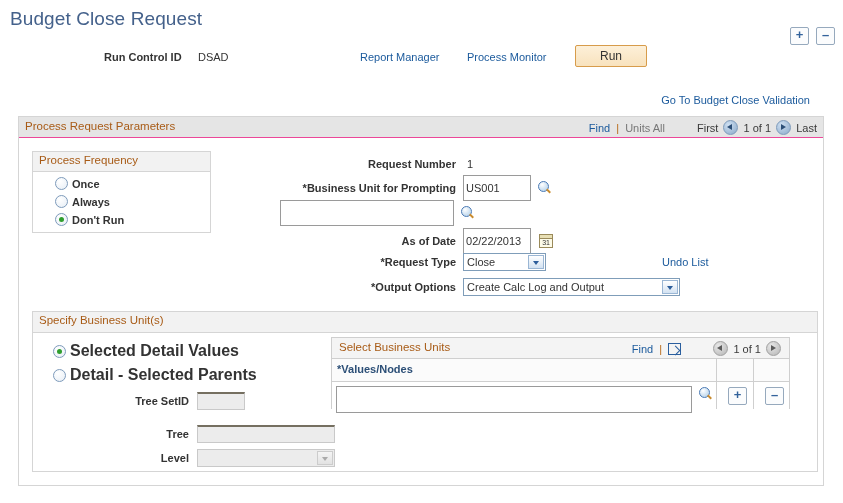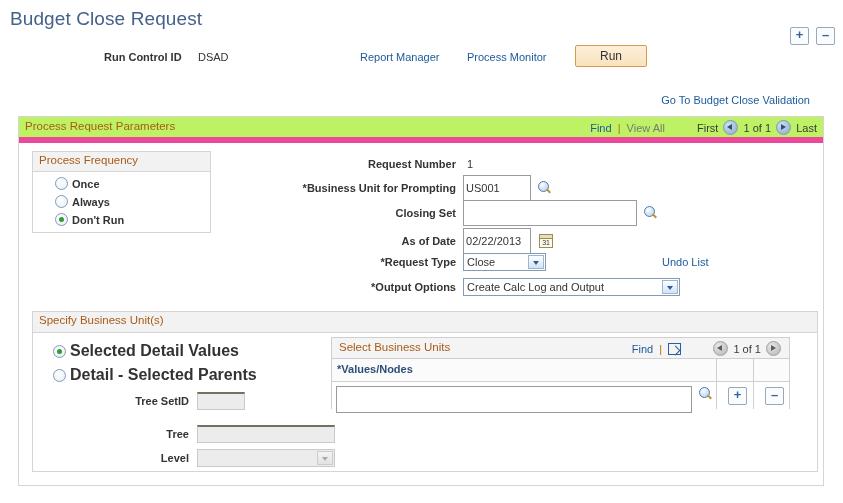--- a/index.html
+++ b/index.html
@@ -38,22 +38,22 @@
     font-size:12px;color:#333;cursor:pointer;
     padding:0;line-height:20px;text-align:center;
   }
   .goto-validation{position:absolute;right:33px;top:94px;}
   
   .outer-box{
     position:absolute;left:18px;top:116px;width:806px;height:370px;
     border:1px solid #d5d5d5;background:#ffffff;box-sizing:border-box;
   }
   .outer-header{
-    position:relative;height:20px;background:#bef264;
-    border-bottom:6px solid #ec4899;
+    position:relative;height:20px;background:#e5e5e5;
+    border-bottom:1px solid #ec4899;
     text-align:right;
   }
   .outer-header .sect-title{
     position:absolute;left:6px;top:3px;
     color:#a85b16;font-size:11.5px;
   }
   .hdr-right{
     position:absolute;right:6px;top:3px;white-space:nowrap;font-size:11px;
   }
   .muted{color:#777;}
@@ -227,21 +227,21 @@
 <a class="lnk process-monitor">Process Monitor</a>
 <button class="run-button">Run</button>
 <a class="lnk goto-validation">Go To Budget Close Validation</a>
 
 <div class="outer-box">
   <div class="outer-header">
     <span class="sect-title">Process Request Parameters</span>
     <span class="hdr-right">
       <a class="lnk">Find</a>
       <span class="sep">|</span>
-      <span class="muted">View All</span>
+      <span class="muted">Units All</span>
       <span style="display:inline-block;width:26px"></span>
       <span class="nav-word">First</span>
       <span class="arrow-ico arrow-blue arr-left"></span>
       <span class="nav-word">1 of 1</span>
       <span class="arrow-ico arrow-blue arr-right"></span>
       <span class="nav-word">Last</span>
     </span>
   </div>
 </div>
 
@@ -268,21 +268,20 @@
   <span class="fval">1</span>
 </div>
 
 <div class="frow" style="left:276px;top:175px;">
   <span class="flabel req" style="width:180px">Business Unit for Prompting</span>
   <input class="tinput" style="width: 62px; margin-left: 4px;" value="US001">
   <span class="mag"></span>
 </div>
 
 <div class="frow" style="left:276px;top:200px;">
-  <span class="flabel" style="width:180px">Closing Set</span>
   <input class="tinput" style="width: 168px; margin-left: 4px;" value="">
   <span class="mag"></span>
 </div>
 
 <div class="frow" style="left:276px;top:228px;">
   <span class="flabel" style="width:180px">As of Date</span>
   <input class="tinput" style="width: 62px; margin-left: 4px;" value="02/22/2013">
   <span class="cal"><span class="num">31</span></span>
 </div>
 

